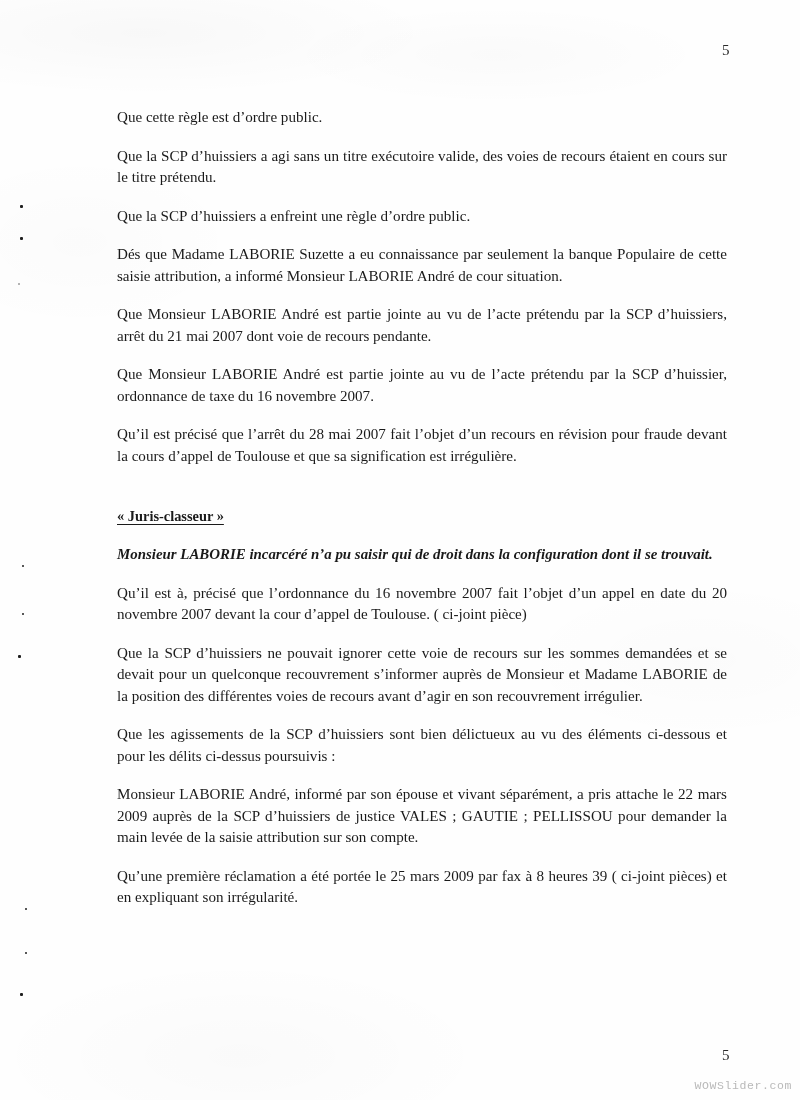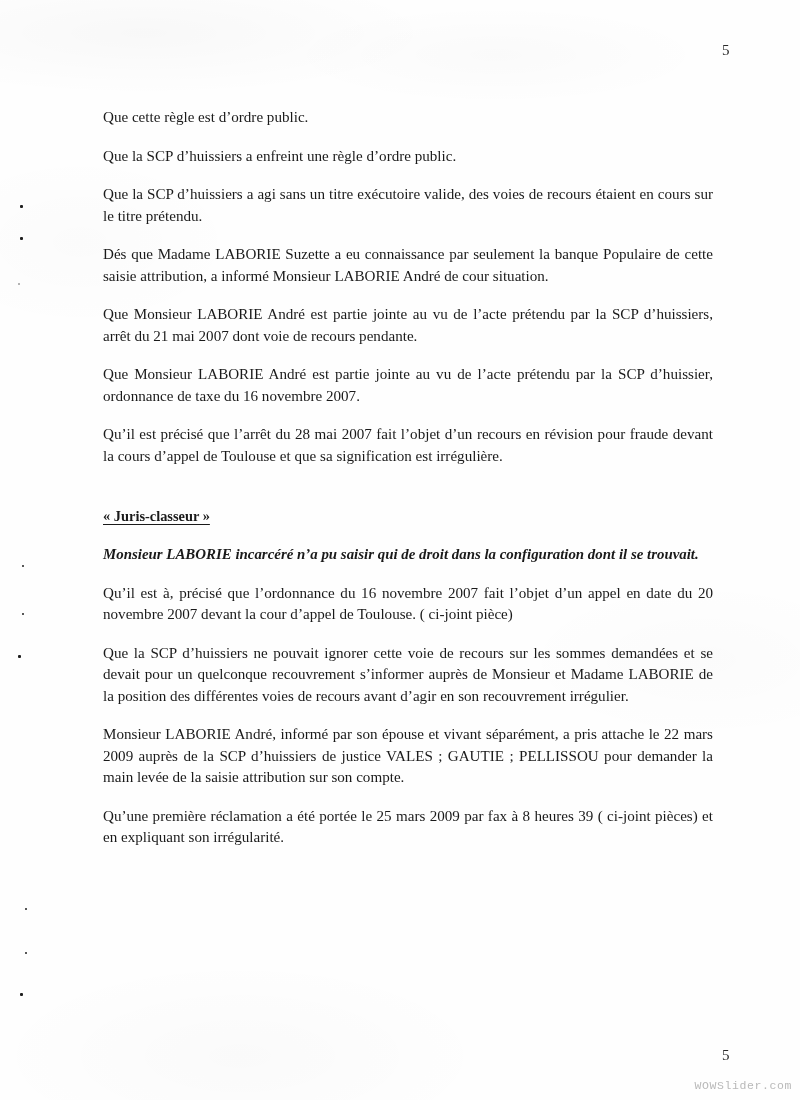--- a/index.html
+++ b/index.html
@@ -54,21 +54,21 @@
     bottom: 8px;
     right: 8px;
     font-family: Liberation Mono, monospace;
     font-size: 11.5px;
     letter-spacing: 0.6px;
     color: #b9b9b9;
   }
 
   .body-block {
     position: absolute;
-    left: 103px;
+    left: 117px;
     top: 107px;
     width: 610px;
   }
 
   p.para {
     margin: 0 0 17px 0;
     font-size: 15.1px;
     line-height: 21.5px;
     text-align: justify;
     text-justify: inter-word;
@@ -133,35 +133,36 @@
   <div class="speck" style="left:18px; top:655px; width:3px; height:3px;"></div>
   <div class="speck" style="left:25px; top:908px; width:2px; height:2px;"></div>
   <div class="speck" style="left:25px; top:952px; width:2px; height:2px;"></div>
   <div class="speck" style="left:20px; top:993px; width:3px; height:3px;"></div>
 
   <div class="page-number-top">5</div>
 
   <div class="body-block">
 
     <p class="para short">Que cette règle est d’ordre public.</p>
+    <p class="para">Que la SCP d’huissiers a agi sans un titre exécutoire valide, des voies de recours étaient en cours sur le titre prétendu.</p>
     <p class="para short">Que la SCP d’huissiers a enfreint une règle d’ordre public.</p>
-    <p class="para">Que la SCP d’huissiers a agi sans un titre exécutoire valide, des voies de recours étaient en cours sur le titre prétendu.</p>
     <p class="para">Dés que Madame LABORIE Suzette a eu connaissance par seulement la banque Populaire de cette saisie attribution, a informé Monsieur LABORIE André de cour situation.</p>
     <p class="para">Que Monsieur LABORIE André est partie jointe au vu de l’acte prétendu par la SCP d’huissiers, arrêt du 21 mai 2007 dont voie de recours pendante.</p>
     <p class="para">Que Monsieur LABORIE André est partie jointe au vu de l’acte prétendu par la SCP d’huissier, ordonnance de taxe du 16 novembre 2007.</p>
     <p class="para">Qu’il est précisé que l’arrêt du 28 mai 2007 fait l’objet d’un recours en révision pour fraude devant la cours d’appel de Toulouse et que sa signification est irrégulière.</p>
 
     <div class="heading-wrap">
       <h2 class="section-heading">« Juris-classeur »</h2>
     </div>
 
     <p class="cite">Monsieur LABORIE incarcéré n’a pu saisir qui de droit dans la configuration dont il se trouvait.</p>
 
     <p class="para">Qu’il est à, précisé que l’ordonnance du 16 novembre 2007 fait l’objet d’un appel en date du 20 novembre 2007 devant la cour d’appel de Toulouse. ( ci-joint pièce)</p>
     <p class="para">Que la SCP d’huissiers ne pouvait ignorer cette voie de recours sur les sommes demandées et se devait pour un quelconque recouvrement s’informer auprès de Monsieur et Madame LABORIE de la position des différentes voies de recours avant d’agir en son recouvrement irrégulier.</p>
+    <p class="para">Que les agissements de la SCP d’huissiers sont bien délictueux au vu des éléments ci-dessous et pour les délits ci-dessus poursuivis :</p>
     <p class="para">Monsieur LABORIE André, informé par son épouse et vivant séparément, a pris attache le 22 mars 2009 auprès de la SCP d’huissiers de justice VALES ; GAUTIE ; PELLISSOU pour demander la main levée de la saisie attribution sur son compte.</p>
     <p class="para">Qu’une première réclamation a été portée le 25 mars 2009 par fax à 8 heures 39 ( ci-joint pièces) et en expliquant son irrégularité.</p>
 
   </div>
 
   <div class="page-number-bottom">5</div>
 
   <div class="watermark">WOWSlider.com</div>
 
 </div>

